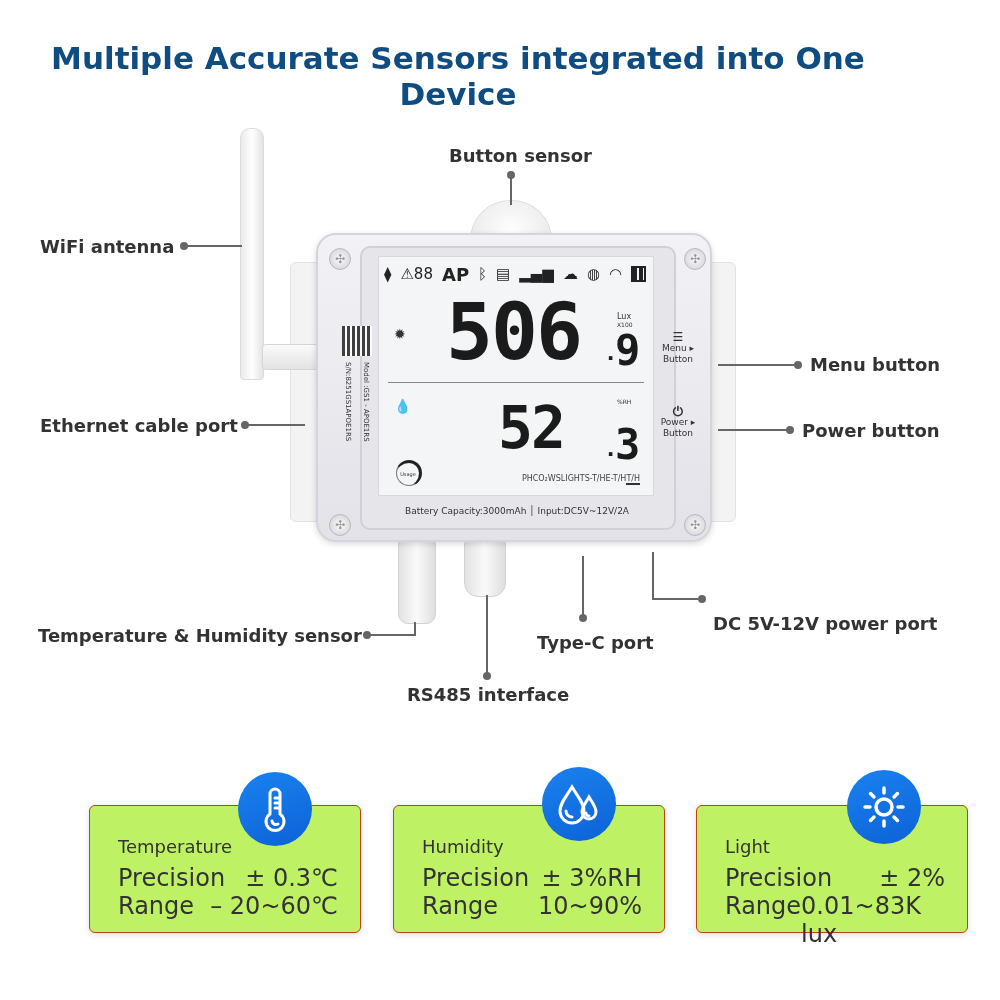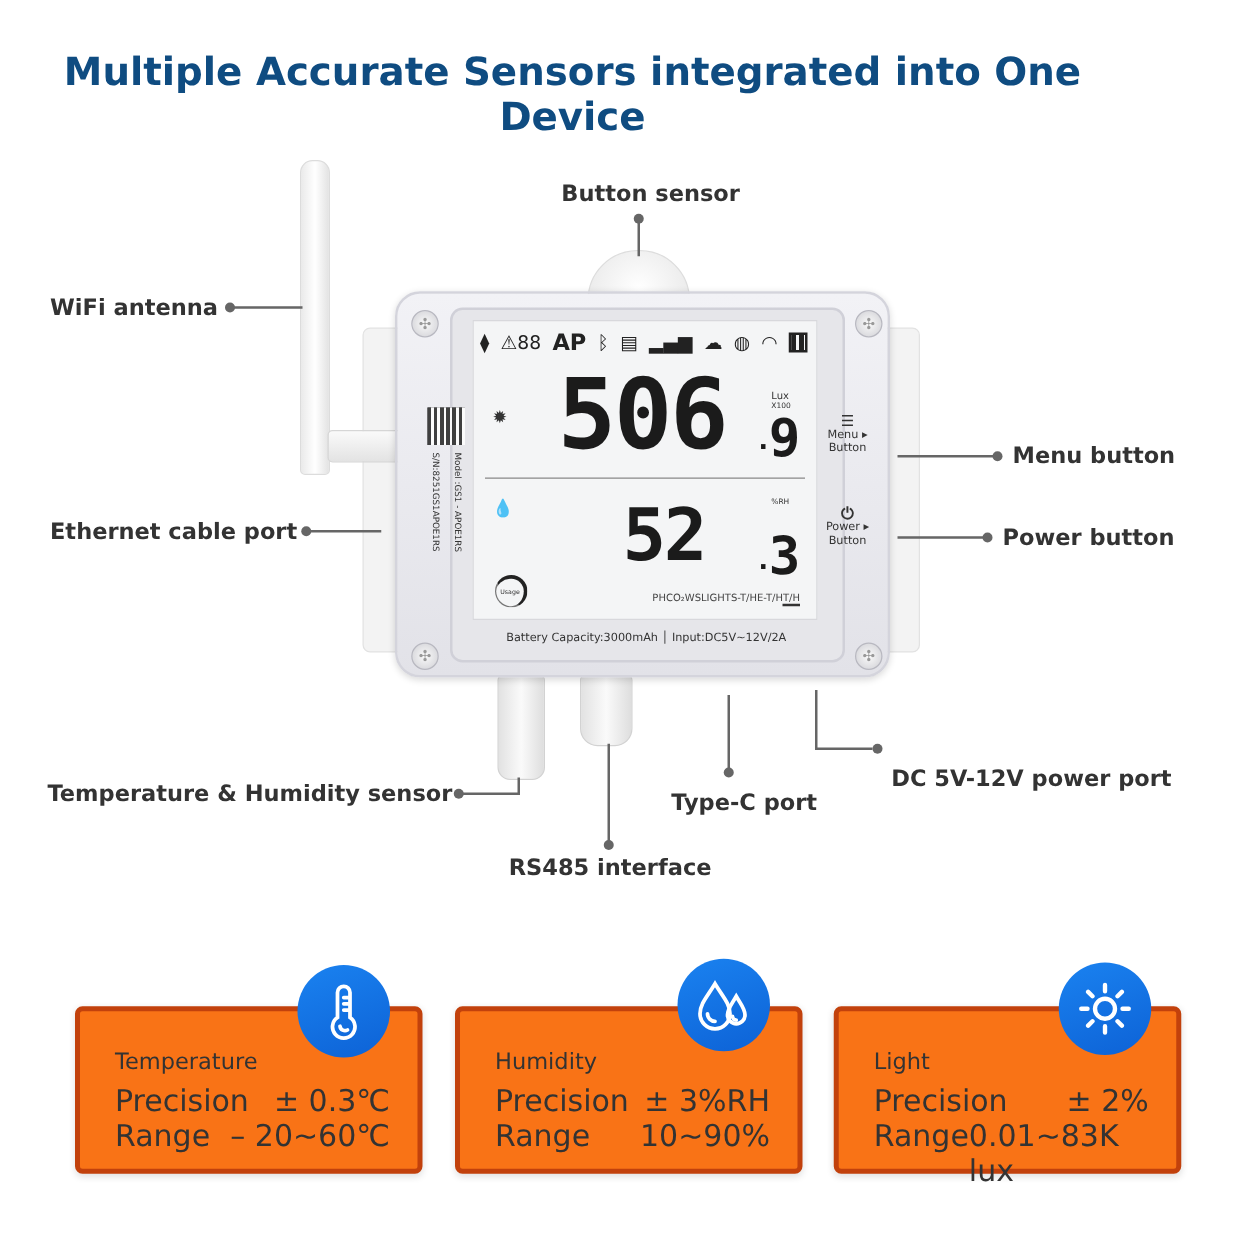--- a/index.html
+++ b/index.html
@@ -28,22 +28,22 @@
   .statusbar .ap { font-weight:bold; font-size:18px; }
   .lcdsmall { font-size:8px; color:#333; }
   .tabs { left:450px; top:474px; width:190px; display:flex; justify-content:flex-end;
           font-size:8px; color:#444; }
   .tabs .active { border-bottom:2px solid #333; }
   .battery-label { left:380px; top:506px; width:274px; text-align:center; font-size:9px; color:#333; }
   .btnlabel { font-size:9px; color:#333; text-align:center; line-height:11px; }
   .side-label { font-size:7px; color:#333; writing-mode:vertical-rl; white-space:nowrap; }
 
   
-  .card { width:270px; height:126px; background:#f97316; border:4px solid #c2410c; border-radius:6px;
-          box-shadow:0 2px 6px rgba(0,0,0,0.12); }
+  .card { width:270px; height:126px; background:#bef264; border:1px solid #c2410c; border-radius:6px;
+          box-shadow:0 2px 6px rgba(0,0,0,0.12);margin-left:29px; }
   .card .cname { position:absolute; left:28px; top:30px; font-size:18px; color:#333; }
   .card .row { position:absolute; left:28px; right:22px; font-size:24px; color:#333;
                display:flex; justify-content:space-between; }
   .badge { width:74px; height:74px; border-radius:50%;
            background:linear-gradient(160deg,#1a82f0,#0d62d6); display:flex;
            align-items:center; justify-content:center; }
 </style>
 </head>
 <body>
 

